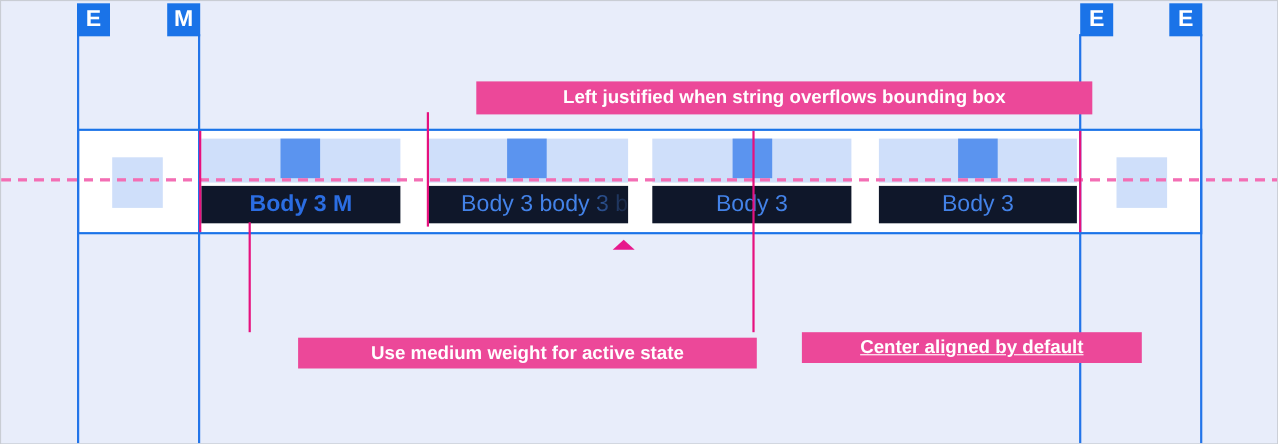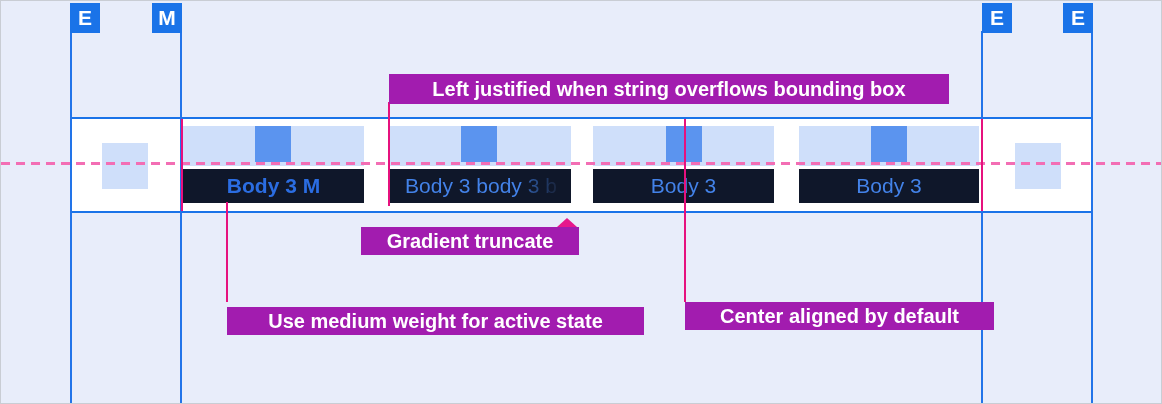--- a/index.html
+++ b/index.html
@@ -31,31 +31,31 @@
   
   .tab{position:absolute;top:0;height:0;}
   .icon-area{position:absolute;top:125px;height:40px;background:#cfdffa;z-index:2;}
   .tab-icon{position:absolute;top:125px;width:36px;height:36px;background:#5b94ef;z-index:2;}
   .text-area{
     position:absolute;top:168px;height:34px;background:#0f172a;z-index:2;
     font-size:21px;line-height:34px;color:#4382e8;text-align:center;
     white-space:nowrap;overflow:hidden;
   }
   .text-area.active{font-weight:bold;color:#2b6de2;}
-  .text-area.left{text-align:center;padding-left:2px;}
+  .text-area.left{text-align:right;padding-left:2px;}
   .faded{
     background:linear-gradient(90deg,rgba(67,130,232,0.72) 0%,rgba(67,130,232,0.40) 55%,rgba(121,163,240,0.10) 100%);
     -webkit-background-clip:text;background-clip:text;color:transparent;
   }
   
   .leader{position:absolute;width:2px;background:#e6117e;z-index:4;}
   
   .note{
-    position:absolute;background:#a21caf;color:#ffffff;font-weight:bold;font-size:20px;
-    display:flex;align-items:center;justify-content:center;white-space:nowrap;z-index:5;
+    position:absolute;background:#ec4899;color:#ffffff;font-weight:bold;font-size:17px;
+    display:flex;align-items:center;justify-content:center;white-space:nowrap;z-index:5;margin-left:44px;
   }
   .pointer-up{
     position:absolute;width:0;height:0;z-index:5;
     border-left:10px solid rgba(0,0,0,0);border-right:10px solid rgba(0,0,0,0);
     border-bottom:9px solid #e7188c;
   }
 </style>
 </head>
 <body>
 
@@ -112,19 +112,18 @@
 
   <div class="leader" style="left:180px;top:118px;height:92px;"></div>
   <div class="leader" style="left:980px;top:118px;height:92px;"></div>
   <div class="leader" style="left:387px;top:101px;height:104px;"></div>
   <div class="leader" style="left:225px;top:201px;height:100px;"></div>
   <div class="leader" style="left:683px;top:118px;height:183px;"></div>
 
   <div class="note" style="left:388px;top:73px;width:560px;height:30px;">Left justified when string overflows bounding box</div>
 
   <div class="pointer-up" style="left:556px;top:217px;"></div>
-  <div class="note" style="left:360px;top:226px;width:218px;height:28px;">Gradient truncate</div>
 
   <div class="note" style="left:226px;top:306px;width:417px;height:28px;">Use medium weight for active state</div>
 
-  <div class="note" style="left:684px;top:301px;width:309px;height:28px;">Center aligned by default</div>
+  <div class="note" style="left:684px;top:301px;width:309px;height:28px;text-decoration:underline;">Center aligned by default</div>
 
 </div>
 
 </body></html>

